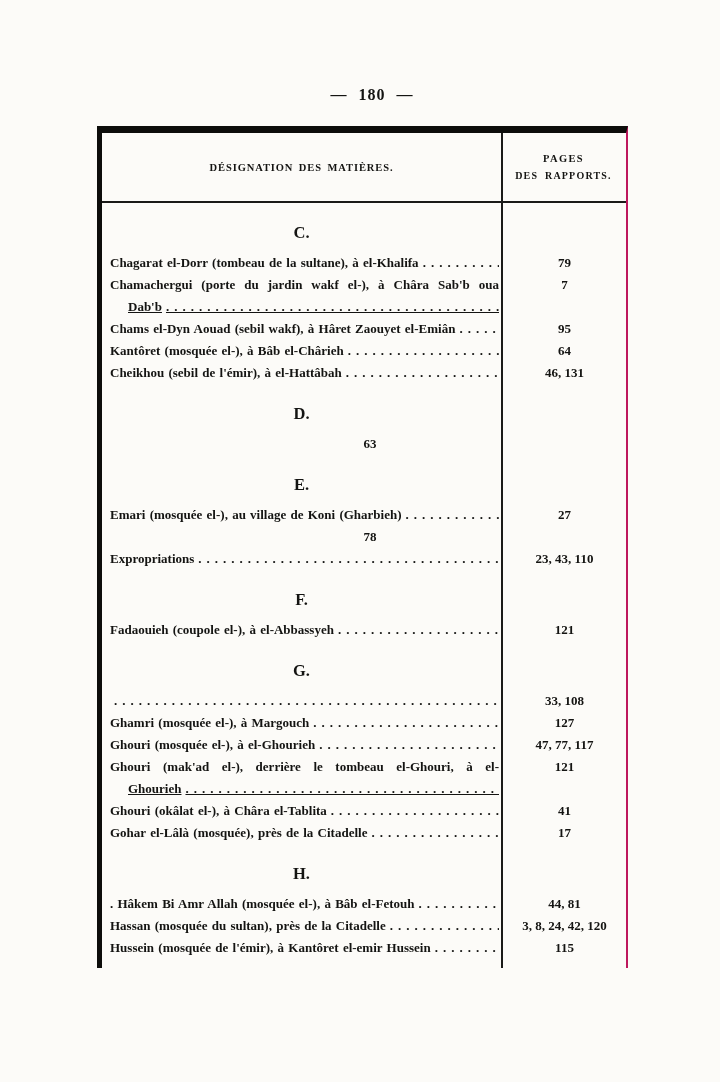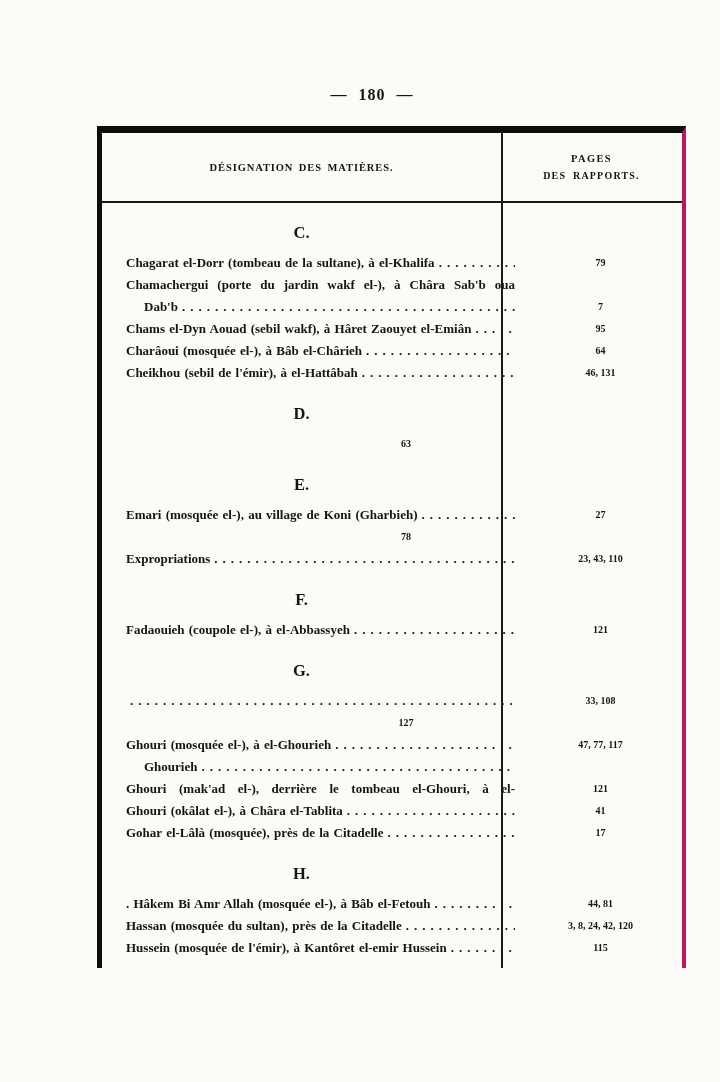--- a/index.html
+++ b/index.html
@@ -15,25 +15,25 @@
     position:absolute;top:86px;left:12px;width:720px;
     text-align:center;font-size:16px;font-weight:bold;
     letter-spacing:1px;word-spacing:6px;
   }
   .ink-mark{
     position:absolute;left:568px;top:124px;
     font-size:12px;font-weight:bold;color:#222;
   }
   .index-table{
     position:absolute;left:97px;top:126px;
-    width:589px;height:842px;
+    width:531px;height:842px;
     box-sizing:border-box;
     border-top:7px solid #0d0d0b;
     border-left:5px solid #0d0d0b;
-    border-right:4px solid #be185d;
+    border-right:2px solid #be185d;
     background:transparent;
   }
   .col-divider{
     position:absolute;left:399px;top:0;bottom:0;width:2px;
     background:#1a1a18;z-index:2;
   }
   .thead{
     display:flex;height:70px;
     border-bottom:2px solid #1a1a18;
     box-sizing:border-box;
@@ -49,42 +49,42 @@
   .th-right .l1{font-size:10.5px;letter-spacing:1.4px;}
   .th-right .l2{font-size:10px;letter-spacing:1.2px;word-spacing:3px;}
   .tbody{position:relative;}
   .section-letter{
     width:399px;text-align:center;
     font-size:16.5px;font-weight:bold;
     margin-top:21px;margin-bottom:10px;
     line-height:18px;
   }
   .entry{
-    display:flex;align-items:flex-end;
-    padding-left:24px;
+    display:flex;
+    padding-left:8px;
   }
   .entry-label{
     width:389px;box-sizing:border-box;
     font-size:13px;font-weight:bold;
     line-height:22px;word-spacing:1px;
   }
   .line{display:flex;align-items:baseline;}
   .txt{white-space:nowrap;}
   .dots{
     flex:1;overflow:hidden;white-space:nowrap;
     letter-spacing:5px;padding-left:4px;
   }
   .dots::after{
     content:"........................................................................................................................";
   }
   .two-line .line1{display:block;text-align:justify;text-align-last:justify;}
-  .line2{padding-left:18px;}
+  .line2{padding-left:18px;text-decoration:underline;}
   .entry-pages{
     flex:1;text-align:center;
-    font-size:10px;font-weight:bold;line-height:22px;
+    font-size:13px;font-weight:bold;line-height:22px;
     padding-left:4px;white-space:nowrap;
   }
 </style>
 </head>
 <body>
 
 <div class="page-number">— 180 —</div>
 <div class="ink-mark">'</div>
 
 <div class="index-table">
@@ -131,21 +131,21 @@
                 <span class="dots"></span>
       </span>
 
     </div>
     <div class="entry-pages">95</div>
   </div>
 
   <div class="entry">
     <div class="entry-label">
       <span class="line line1">
-        <span class="txt">Charâoui (mosquée el-), à Bâb el-Chârieh</span>
+        <span class="txt">Kantôret (mosquée el-), à Bâb el-Chârieh</span>
                 <span class="dots"></span>
       </span>
 
     </div>
     <div class="entry-pages">64</div>
   </div>
 
   <div class="entry">
     <div class="entry-label">
       <span class="line line1">
@@ -222,43 +222,50 @@
     <div class="entry-label">
       <span class="line line1">
                 <span class="dots"></span>
       </span>
 
     </div>
     <div class="entry-pages">33, 108</div>
   </div>
 
   <div class="entry">
+    <div class="entry-label">
+      <span class="line line1">
+        <span class="txt">Ghamri (mosquée el-), à Margouch</span>
+                <span class="dots"></span>
+      </span>
+
+    </div>
     <div class="entry-pages">127</div>
   </div>
 
   <div class="entry">
     <div class="entry-label">
       <span class="line line1">
         <span class="txt">Ghouri (mosquée el-), à el-Ghourieh</span>
                 <span class="dots"></span>
       </span>
 
     </div>
     <div class="entry-pages">47, 77, 117</div>
   </div>
 
   <div class="entry two-line">
     <div class="entry-label">
+      <span class="line line1">
+        <span class="txt">Ghouri (mak'ad el-), derrière le tombeau el-Ghouri, à el-</span>
+      </span>
       <span class="line line2">
         <span class="txt">Ghourieh</span>
                 <span class="dots"></span>
       </span>
-      <span class="line line1">
-        <span class="txt">Ghouri (mak'ad el-), derrière le tombeau el-Ghouri, à el-</span>
-      </span>
     </div>
     <div class="entry-pages">121</div>
   </div>
 
   <div class="entry">
     <div class="entry-label">
       <span class="line line1">
         <span class="txt">Ghouri (okâlat el-), à Châra el-Tablita</span>
                 <span class="dots"></span>
       </span>

